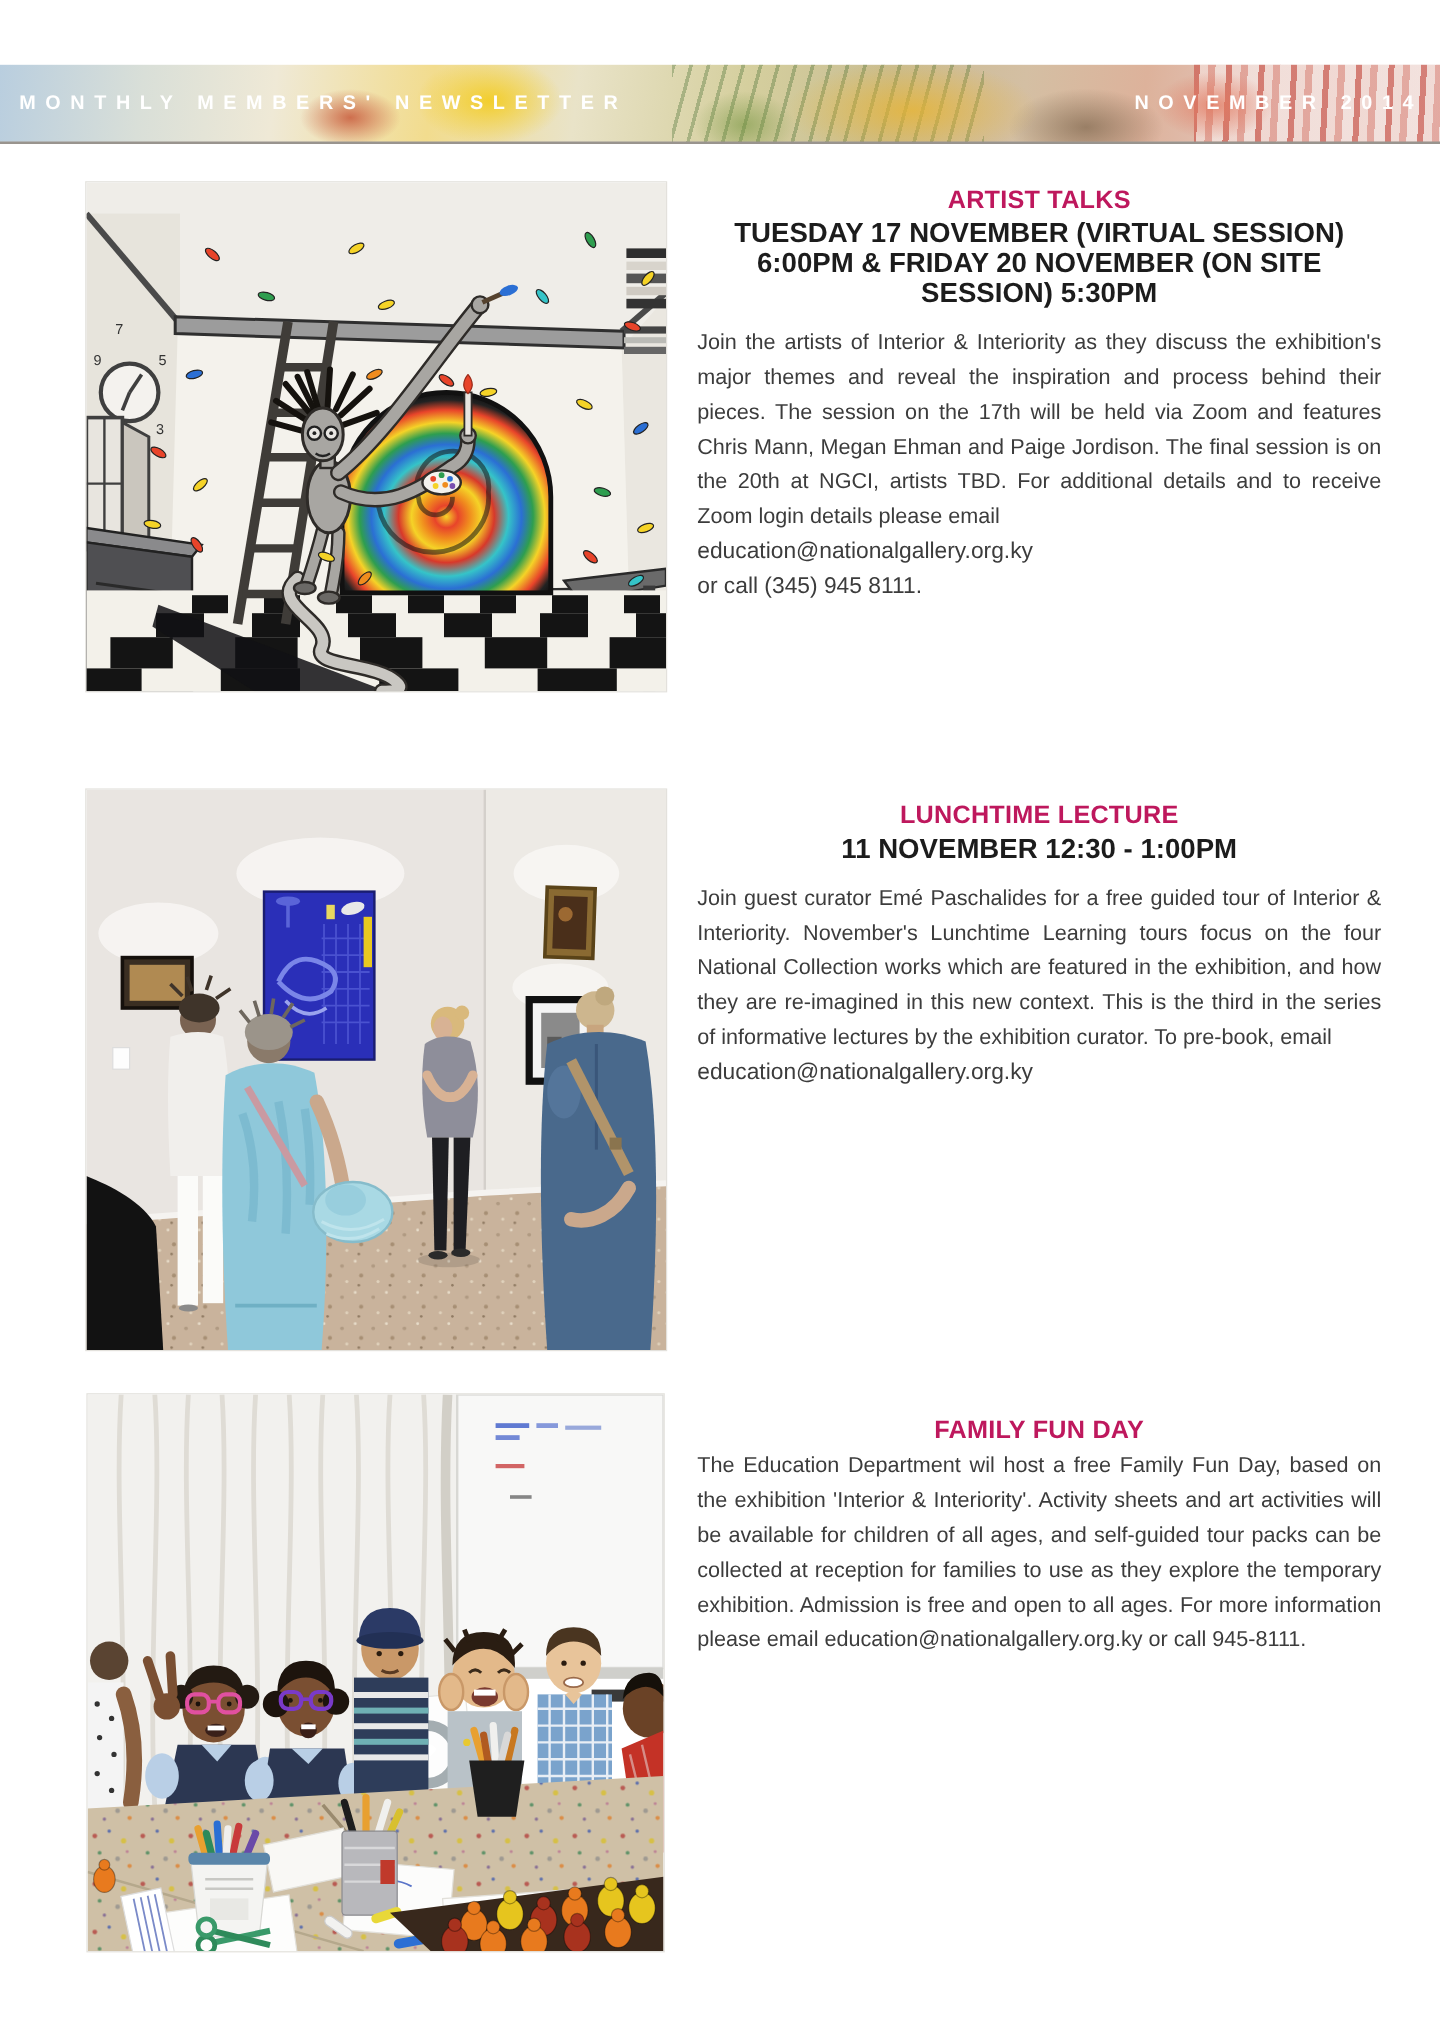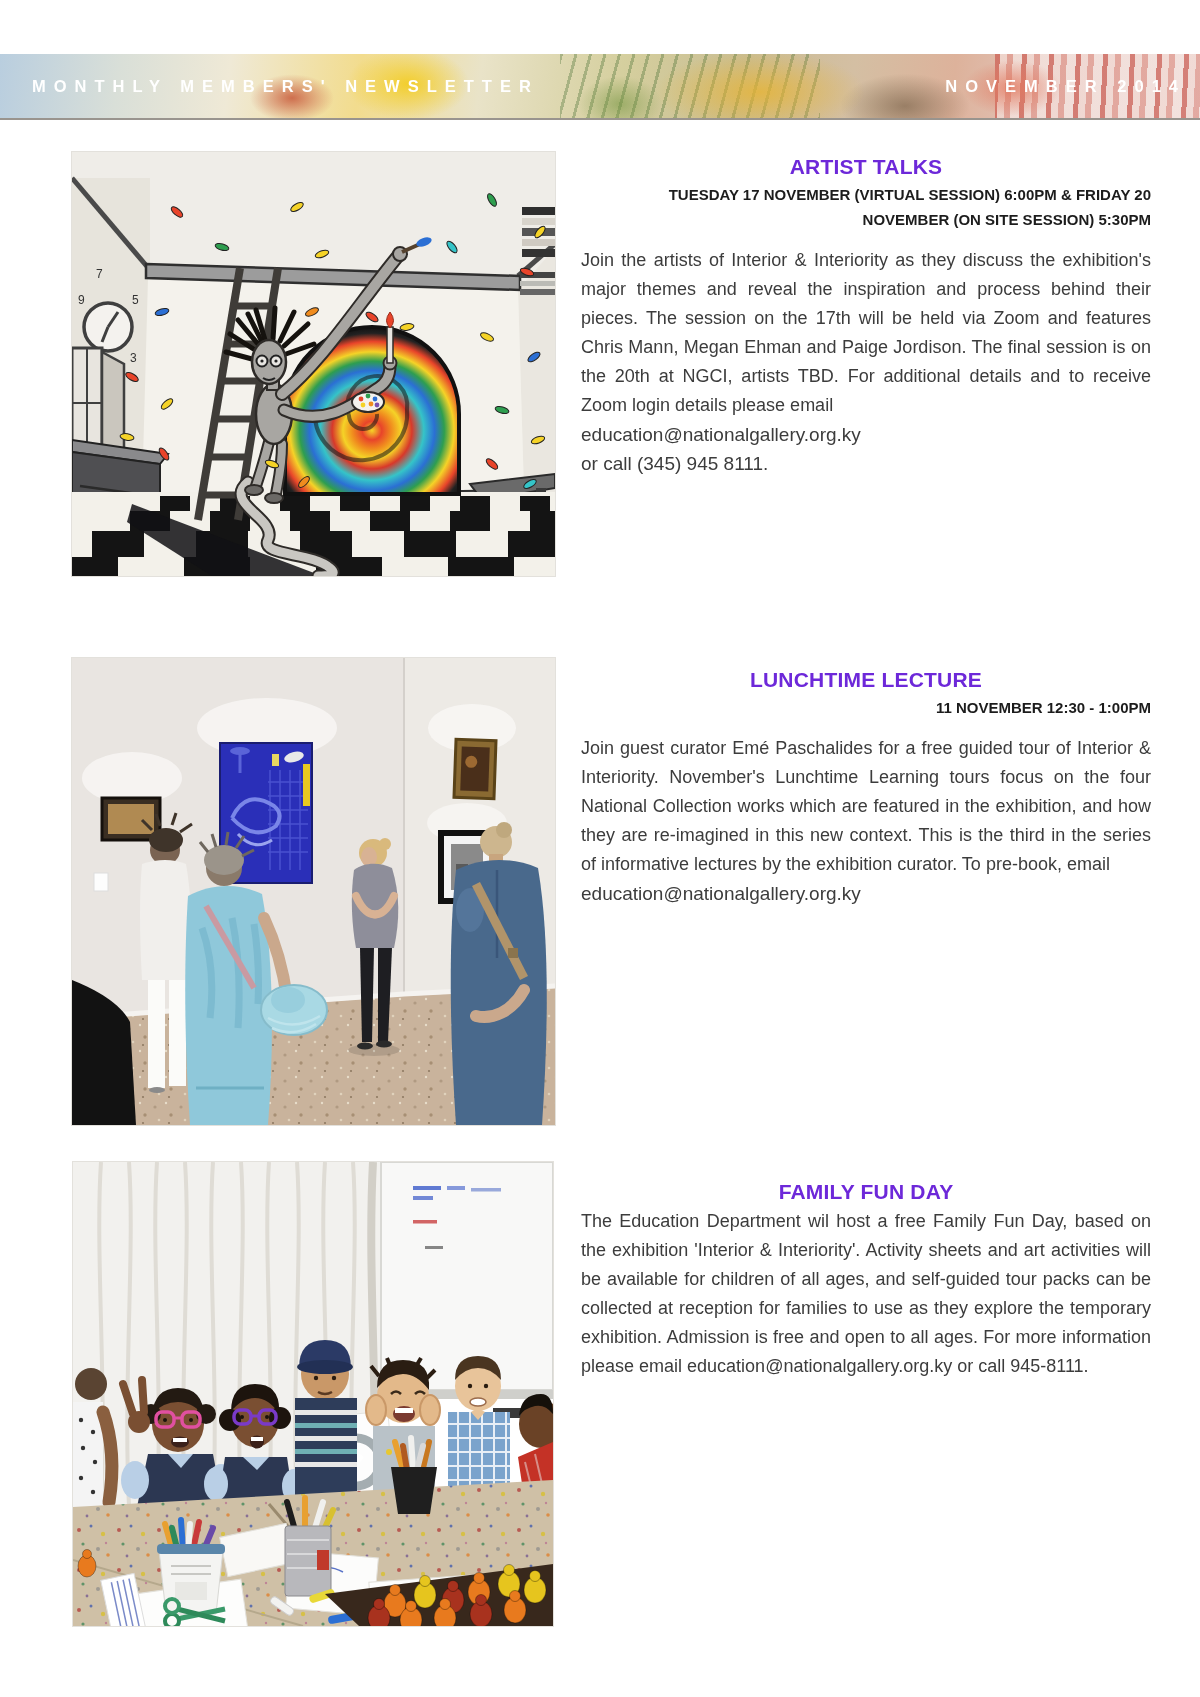--- a/index.html
+++ b/index.html
@@ -16,34 +16,34 @@
       radial-gradient(ellipse 90px 45px at 905px 52px, rgba(90,70,45,.5), rgba(90,70,45,0) 72%),
       radial-gradient(ellipse 70px 40px at 1012px 34px, rgba(225,120,95,.8), rgba(225,120,95,0) 70%),
       repeating-linear-gradient(105deg, rgba(70,110,50,.35) 0 3px, rgba(0,0,0,0) 3px 14px),
       repeating-linear-gradient(93deg, rgba(200,75,65,.6) 0 5px, rgba(246,225,220,.65) 5px 12px, rgba(224,145,135,.6) 12px 18px, rgba(248,235,232,.65) 18px 27px),
       linear-gradient(97deg,#b9cedf 0,#d9dfd8 120px,#efe9d6 230px,#f2dc8e 360px,#e9e3c8 480px,#d5cf9e 620px,#c9bd93 740px,#d4bfa3 850px,#ddb29b 950px,#e4c6bd 1050px,#e8d0cb 1200px);
     background-size:auto,auto,auto,auto,auto,auto,260px 100%,205px 100%,auto;
     background-position:0 0,0 0,0 0,0 0,0 0,0 0,560px 0,100% 0,0 0;
     background-repeat:no-repeat;}
   .banner span{position:absolute;top:50%;transform:translateY(-50%);
     color:#ffffff;font-weight:700;font-size:16.5px;letter-spacing:8px;white-space:nowrap;}
-  .banner .bl{left:32px;}
+  .banner .bl{left:16px;}
   .banner .br{right:14px;}
   
   .photo{position:absolute;outline:1px solid #e3e1dc;}
   .photo svg{display:block;width:100%;height:100%;}
   .img1{left:72px;top:152px;width:483px;height:424px;}
   .img2{left:72px;top:658px;width:483px;height:467px;}
   .img3{left:73px;top:1162px;width:480px;height:464px;}
   .copy{position:absolute;width:570px;color:#3c3c3c;}
   .txt1{left:581px;top:155px;}
   .txt2{left:581px;top:668px;}
   .txt3{left:581px;top:1180px;}
-  .copy h2{margin:0 0 3px;text-align:center;font-size:21px;font-weight:700;color:#6d28d9;letter-spacing:.2px;}
-  .copy h3{margin:0 0 14px;text-align:right;font-size:15px;line-height:25px;font-weight:700;color:#1c1c1c;}
+  .copy h2{margin:0 0 3px;text-align:center;font-size:21px;font-weight:700;color:#be185d;letter-spacing:.2px;}
+  .copy h3{margin:0 0 14px;text-align:center;font-size:23px;line-height:25px;font-weight:700;color:#1c1c1c;}
   .txt3 h3{margin-bottom:3px;}
   .copy p{margin:0;font-size:18px;line-height:29px;text-align:justify;}
   .emailline,.tailline{font-size:19px;line-height:29px;}
 </style>
 </head>
 <body>
 
 <div class="page">
 
   <div class="banner">

